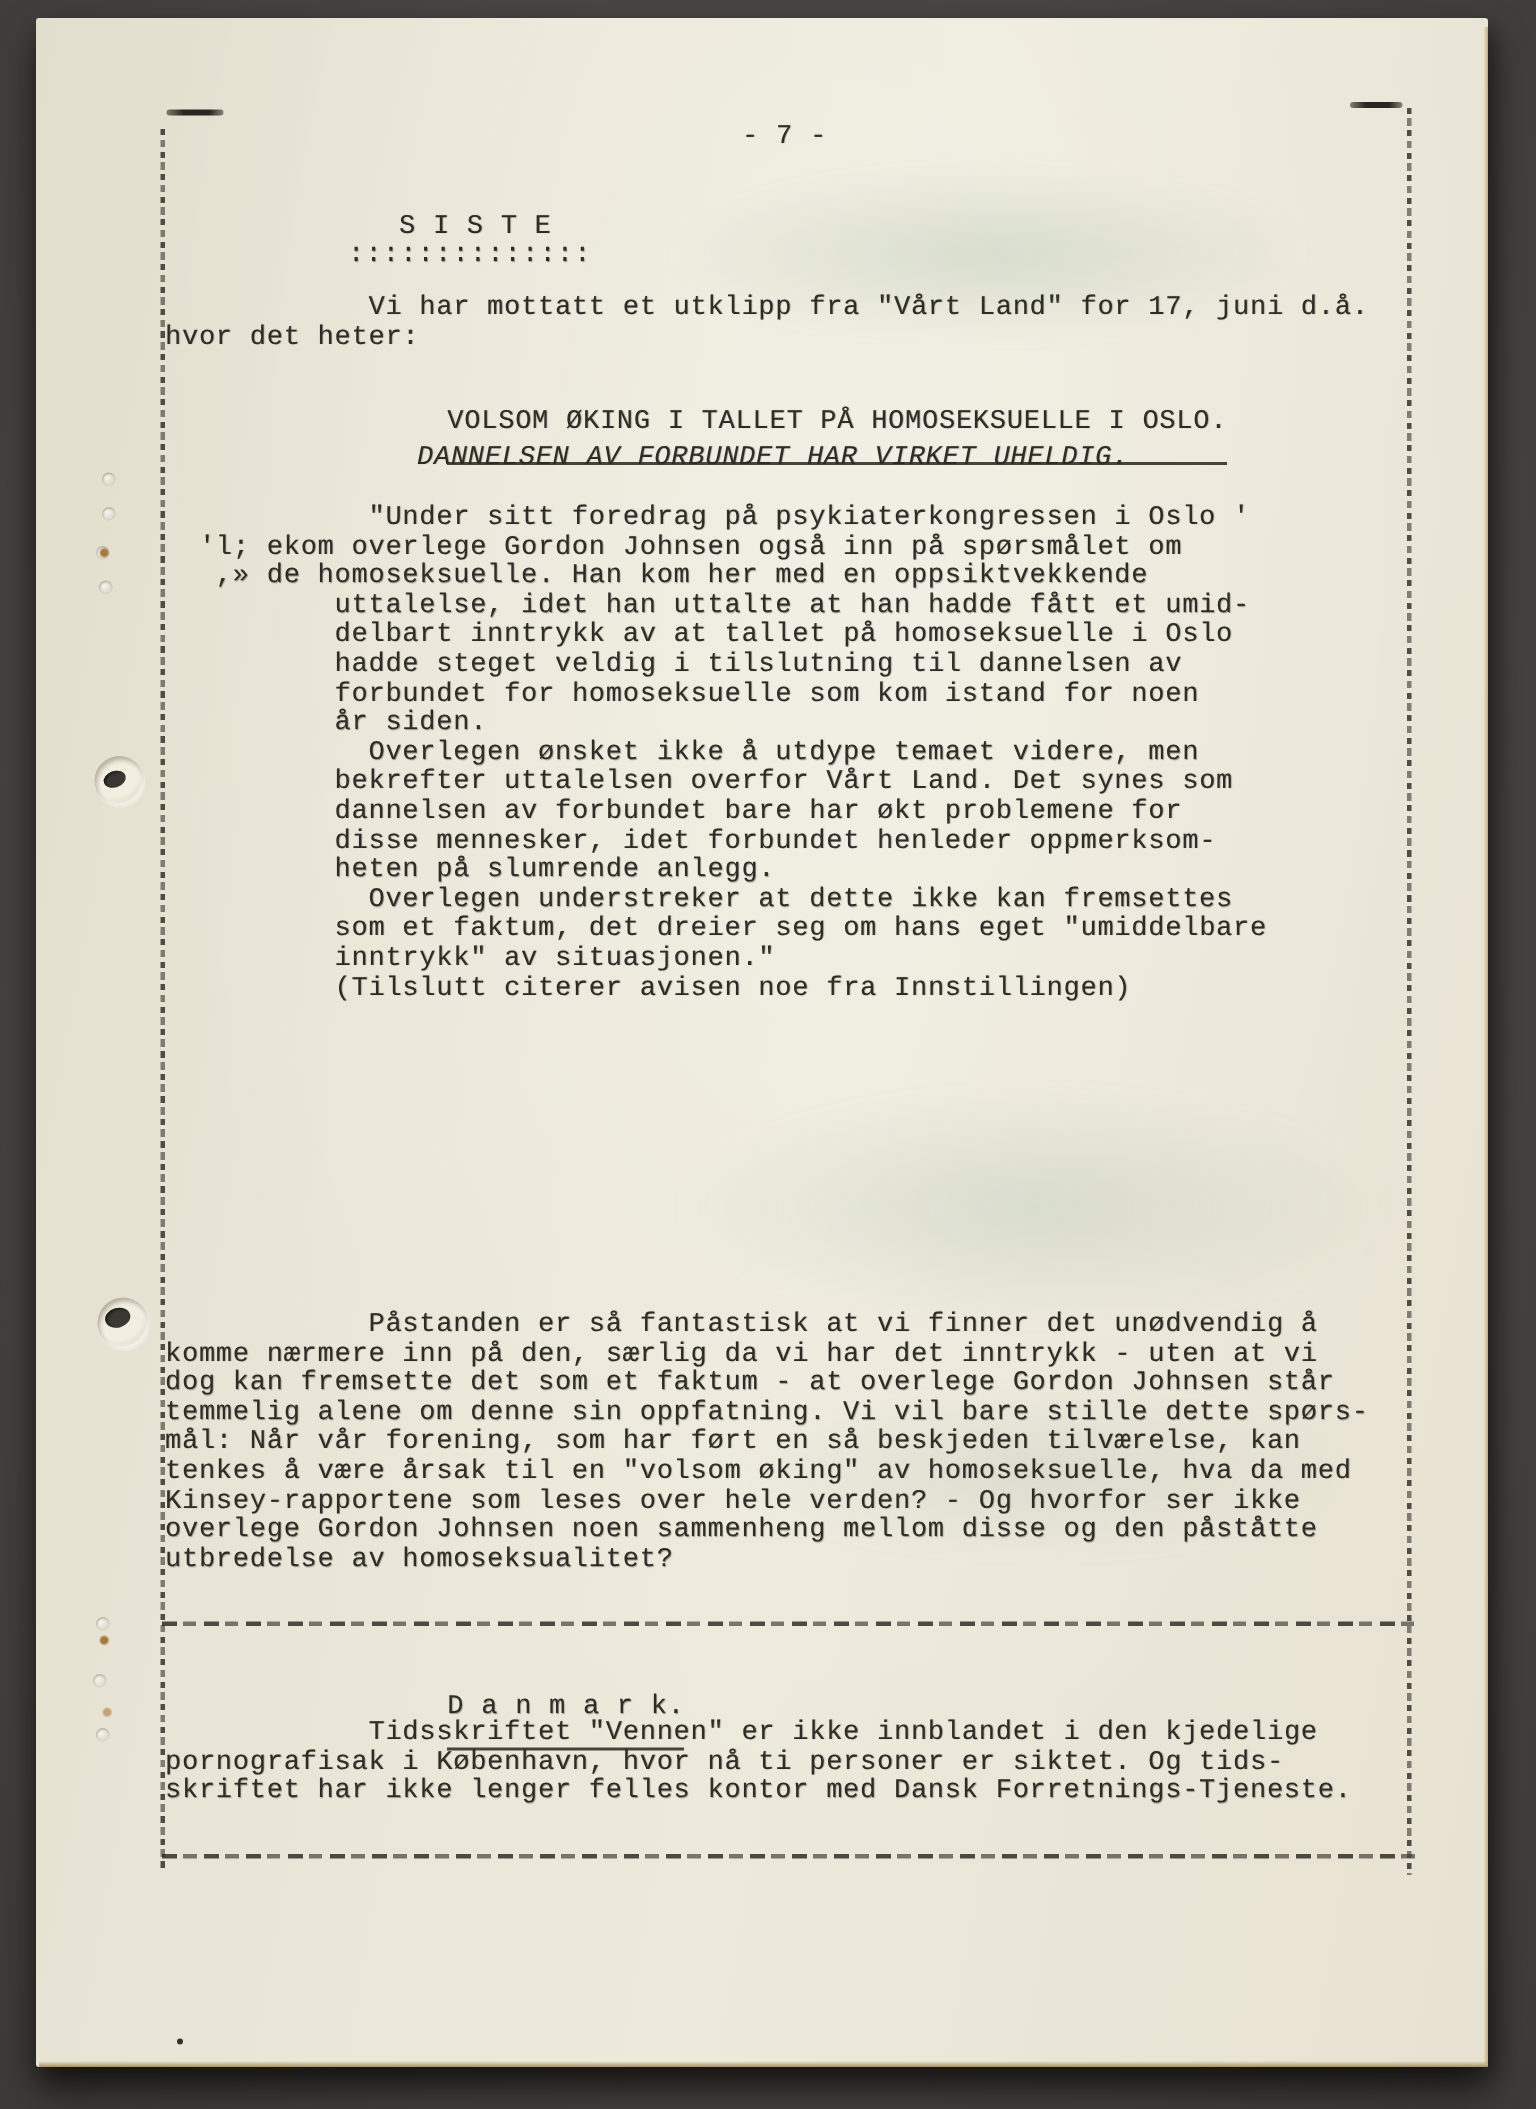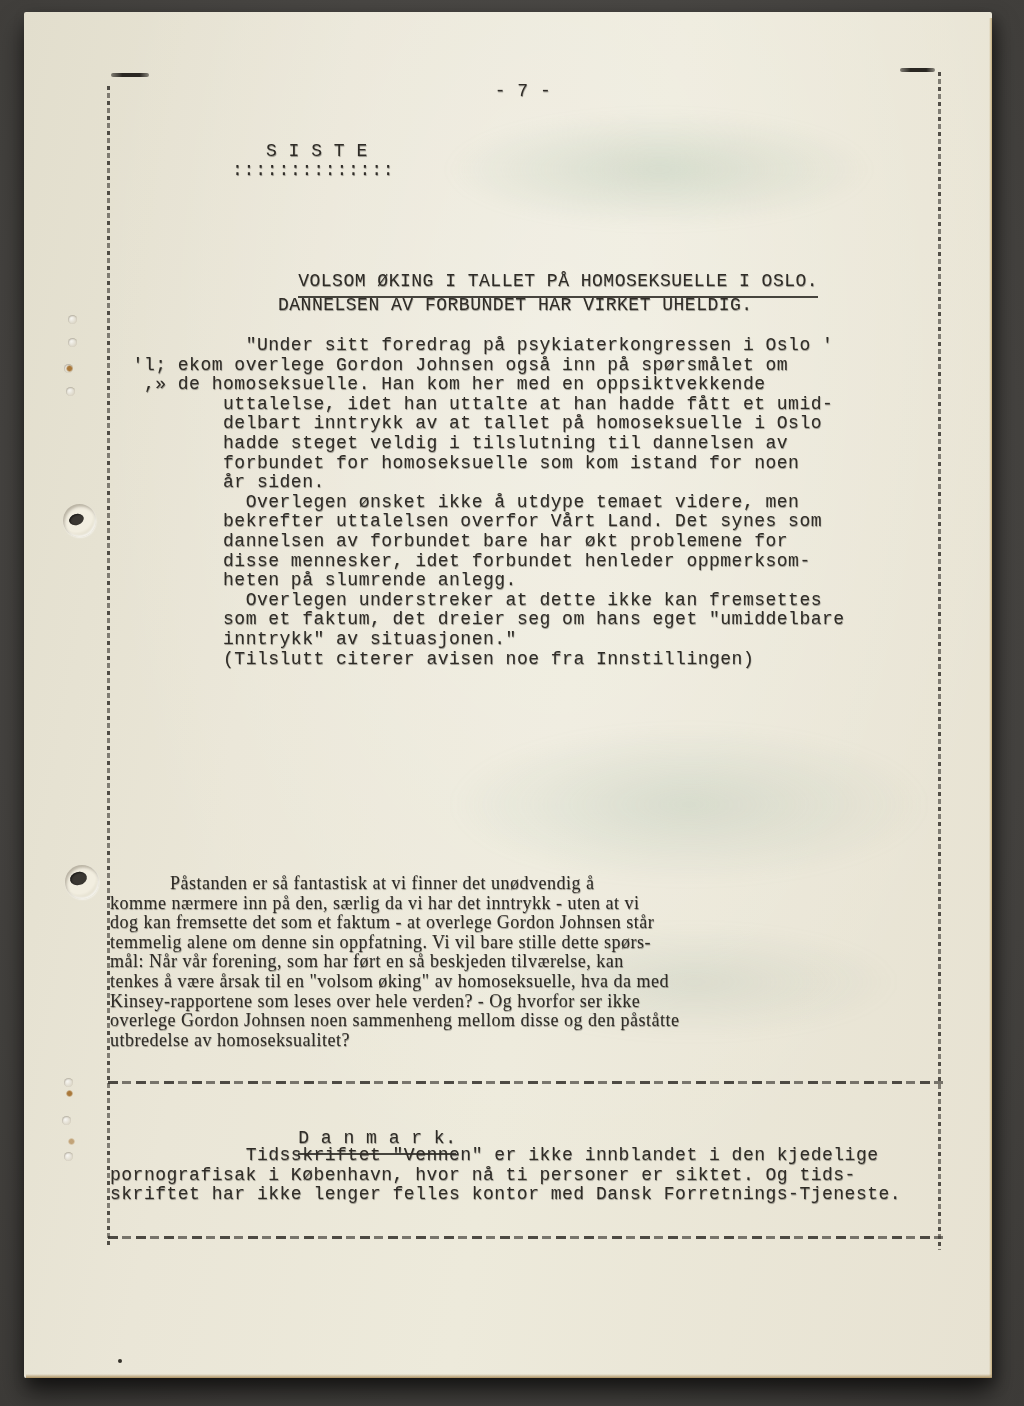--- a/index.html
+++ b/index.html
@@ -19,21 +19,21 @@
   .paper-edge-right{position:absolute;top:6px;bottom:2px;right:0;width:3px;
     background:linear-gradient(to right, rgba(150,120,75,0), #c4ad7d);}
   .paper-edge-bottom{position:absolute;left:2px;right:0;bottom:0;height:4px;
     background:linear-gradient(to bottom, rgba(150,120,75,0), #aa8f60);}
   .typed{
     position:absolute;white-space:pre-wrap;
     font-family:"Liberation Mono","DejaVu Sans Mono",monospace;
     font-size:18px;line-height:19.6px;letter-spacing:0.5px;color:#2f2c27;
     text-shadow:0.5px 0.5px 0.7px rgba(47,44,39,0.45);
   }
-  .u{border-bottom:2px solid rgba(47,44,39,0.88);padding-bottom:5px;display:inline-block;}
+  .u{border-bottom:2px solid rgba(47,44,39,0.88);padding-bottom:17px;display:inline-block;}
   .vline{position:absolute;width:2.5px;
     background:repeating-linear-gradient(180deg,
       rgba(42,39,34,0.8) 0 4px, rgba(42,39,34,0) 4px 7px,
       rgba(42,39,34,0.55) 7px 12px, rgba(42,39,34,0) 12px 15px);}
   .hsep{position:absolute;height:3px;
     background:repeating-linear-gradient(90deg,
       rgba(42,39,34,0.82) 0 10px, rgba(42,39,34,0) 10px 14px,
       rgba(42,39,34,0.6) 14px 23px, rgba(42,39,34,0) 23px 28px);}
   .corner-dash{position:absolute;height:3.5px;border-radius:2px;
     background:linear-gradient(90deg, rgba(42,39,34,.55), #2a2722 30%, #2a2722 75%, rgba(42,39,34,.5));}
@@ -67,45 +67,47 @@
   <div class="corner-dash" style="left:87px;top:61px;width:38px;"></div>
   <div class="corner-dash" style="left:876px;top:56px;width:35px;"></div>
   <div class="vline" style="left:83px;top:74px;height:1160px;"></div>
   <div class="vline" style="left:914px;top:60px;height:1178px;"></div>
 
   <div class="typed" style="left:84px;top:70px;width:830px;text-align:center;">- 7 -</div>
 
   <div class="typed" style="left:242px;top:130px;">S I S T E</div>
   <div class="typed" style="left:208px;top:149px;letter-spacing:0.8px;">::::::::::::::</div>
 
+  <div class="typed" style="left:86px;top:184px;width:832px;">            Vi har mottatt et utklipp fra "Vårt Land" for 17, juni d.å.
+hvor det heter:</div>
 
   <div class="typed" style="left:229px;top:240px;">
     <span class="u">VOLSOM ØKING I TALLET PÅ HOMOSEKSUELLE I OSLO.</span>
   </div>
-  <div class="typed" style="left:254px;top:284px;">DANNELSEN AV FORBUNDET HAR VIRKET UHELDIG.</div>
+  <div class="typed" style="left:254px;top:284px;font-style:italic;">DANNELSEN AV FORBUNDET HAR VIRKET UHELDIG.</div>
 
   <div class="typed" style="left:86px;top:324px;width:832px;">            "Under sitt foredrag på psykiaterkongressen i Oslo '
   'l; ekom overlege Gordon Johnsen også inn på spørsmålet om
    ,» de homoseksuelle. Han kom her med en oppsiktvekkende
           uttalelse, idet han uttalte at han hadde fått et umid-
           delbart inntrykk av at tallet på homoseksuelle i Oslo
           hadde steget veldig i tilslutning til dannelsen av
           forbundet for homoseksuelle som kom istand for noen
           år siden.
             Overlegen ønsket ikke å utdype temaet videre, men
           bekrefter uttalelsen overfor Vårt Land. Det synes som
           dannelsen av forbundet bare har økt problemene for
           disse mennesker, idet forbundet henleder oppmerksom-
           heten på slumrende anlegg.
             Overlegen understreker at dette ikke kan fremsettes
           som et faktum, det dreier seg om hans eget "umiddelbare
           inntrykk" av situasjonen."
           (Tilslutt citerer avisen noe fra Innstillingen)</div>
 
-  <div class="typed" style="left:86px;top:862px;width:834px;font-family:Liberation Serif, serif;">            Påstanden er så fantastisk at vi finner det unødvendig å
+  <div class="typed" style="left:86px;top:862px;width:834px;">            Påstanden er så fantastisk at vi finner det unødvendig å
 komme nærmere inn på den, særlig da vi har det inntrykk - uten at vi
 dog kan fremsette det som et faktum - at overlege Gordon Johnsen står
 temmelig alene om denne sin oppfatning. Vi vil bare stille dette spørs-
 mål: Når vår forening, som har ført en så beskjeden tilværelse, kan
 tenkes å være årsak til en "volsom øking" av homoseksuelle, hva da med
 Kinsey-rapportene som leses over hele verden? - Og hvorfor ser ikke
 overlege Gordon Johnsen noen sammenheng mellom disse og den påståtte
 utbredelse av homoseksualitet?</div>
 
   <div class="hsep" style="left:84px;top:1069px;width:836px;"></div>

